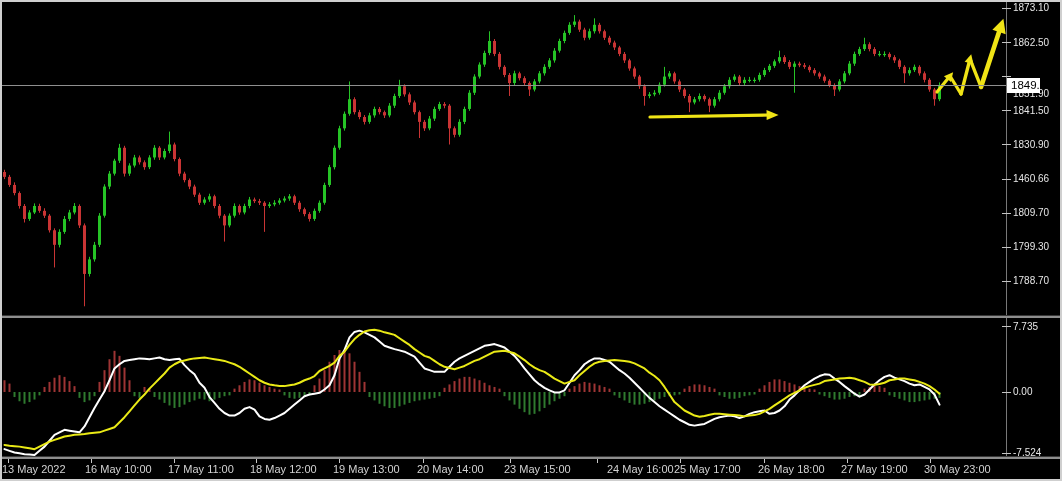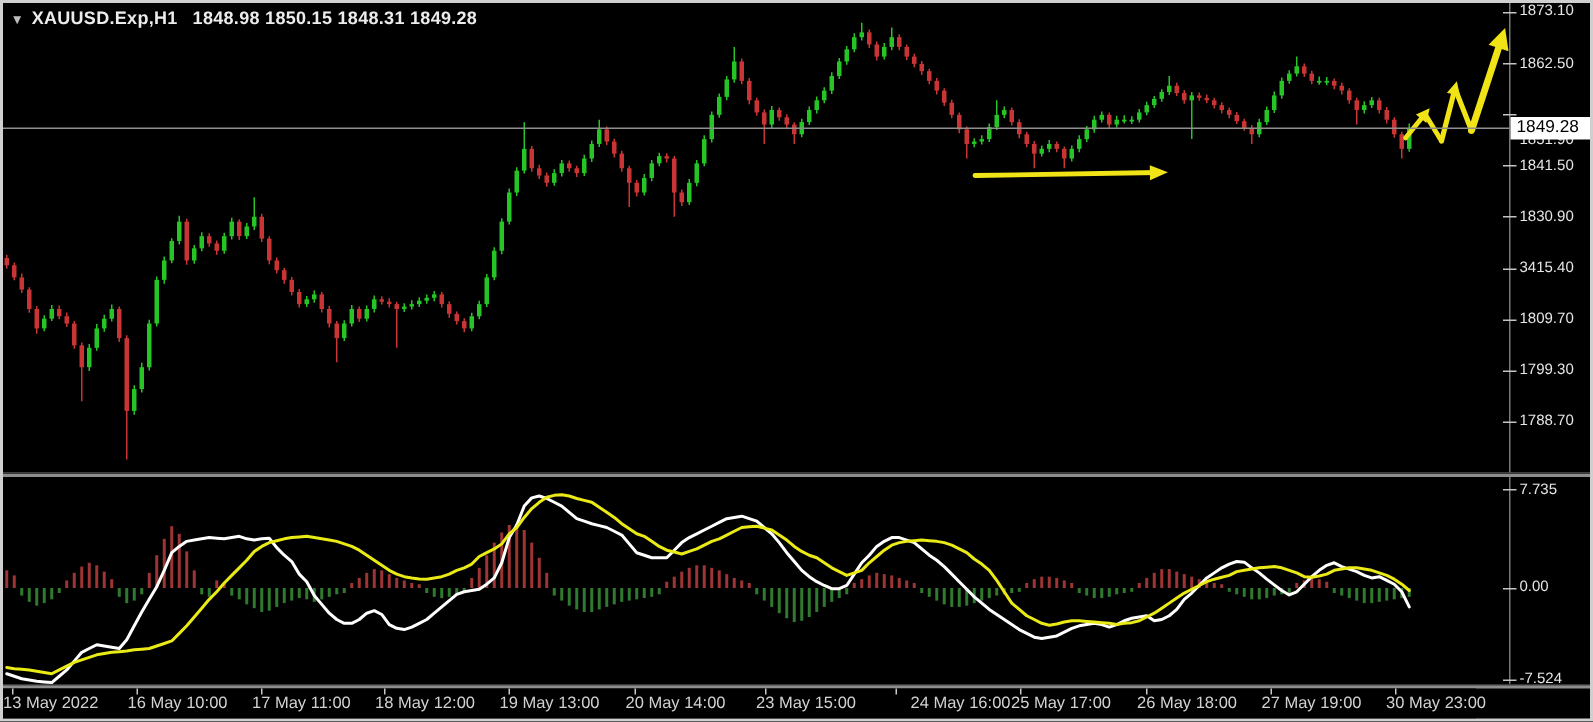--- a/index.html
+++ b/index.html
@@ -19,21 +19,21 @@
   .macd-label{
     position:absolute;left:4px;top:320px;color:#d8d8d8;font-size:11px;z-index:5;white-space:nowrap;
   }
   .sep{position:absolute;left:0;width:100%;height:2px;background:#8e8e8e;border-top:1px solid #383838;box-sizing:content-box;z-index:4;}
   .sep1{top:313px;}
   .sep2{top:454px;}
   .vaxis-line{position:absolute;left:1004px;top:0;width:1px;height:454px;background:#787878;z-index:3;}
   .plabel{position:absolute;left:1011px;color:#e6e6e6;font-size:10px;line-height:14px;z-index:5;white-space:nowrap;}
   .ptick{position:absolute;left:1000px;width:9px;height:1px;background:#c4c4c4;z-index:4;}
   .price-tag{
-    position:absolute;left:1005px;top:76px;width:53px;height:15px;background:#fff;
+    position:absolute;left:1005px;top:76px;width:33px;height:15px;background:#fff;
     color:#000;font-size:11.5px;line-height:15px;padding-left:4px;box-sizing:border-box;z-index:6;
   }
   .time-axis{position:absolute;left:0;top:457px;width:982px;height:20px;background:#000;z-index:5;}
   .tlabel{position:absolute;top:4px;color:#d2d2d2;font-size:11px;white-space:nowrap;}
   .ttick{position:absolute;top:0;width:1px;height:4px;background:#c8c8c8;}
   .price-line{position:absolute;left:0;top:83px;width:1004px;height:1px;background:#8f8f8f;z-index:2;}
 </style>
 </head>
 <body>
 
@@ -799,23 +799,20 @@
       <polyline points="948,74 959,92" fill="none" stroke="#f0e416" stroke-width="3.2" stroke-linecap="round" stroke-linejoin="round"></polyline>
       <polyline points="959,92 968,57" fill="none" stroke="#f0e416" stroke-width="3.4" stroke-linecap="round" stroke-linejoin="round"></polyline>
       <polygon points="969.2327531470626,52.20595998364559 971.3496019854528,62.04308105616503 962.6331655920811,59.80171169786946" fill="#f0e416"></polygon>
       <polyline points="968,57 979,85" fill="none" stroke="#f0e416" stroke-width="3.4" stroke-linecap="round" stroke-linejoin="round"></polyline>
       <polyline points="979,85 999,24" fill="none" stroke="#f0e416" stroke-width="4.6" stroke-linecap="round" stroke-linejoin="round"></polyline>
       <polygon points="1001.3989401526217,16.683232534504068 1003.6888375710331,32.16730079233451 990.3856239974042,27.805591423931567" fill="#f0e416"></polygon>
     </svg>
 
   <div class="price-line"></div>
 
-  <div class="title">
-    <span class="tri">▼</span><span>XAUUSD.Exp,H1</span><span class="ohlc">1848.98 1850.15 1848.31 1849.28</span>
-  </div>
 
   <div class="sep sep1"></div>
 
   <svg id="macd-svg" class="macd-svg" width="1004" height="137">
       <line x1="2.5" y1="73" x2="2.5" y2="61.2344" stroke="#9e3434" stroke-width="2"></line>
       <line x1="7.5" y1="73" x2="7.5" y2="64.596" stroke="#9e3434" stroke-width="2"></line>
       <line x1="12.5" y1="73" x2="12.5" y2="78.0424" stroke="#2f7a2f" stroke-width="2"></line>
       <line x1="17.5" y1="73" x2="17.5" y2="82.2444" stroke="#2f7a2f" stroke-width="2"></line>
       <line x1="22.5" y1="73" x2="22.5" y2="84.7656" stroke="#2f7a2f" stroke-width="2"></line>
       <line x1="27.5" y1="73" x2="27.5" y2="83.0848" stroke="#2f7a2f" stroke-width="2"></line>
@@ -1015,21 +1012,21 @@
       <div class="plabel" style="top: -0.7px;">1873.10</div>
       <div class="ptick" style="top: 40.0963px;"></div>
       <div class="plabel" style="top: 33.5963px;">1862.50</div>
       <div class="ptick" style="top: 74.3926px;"></div>
       <div class="plabel" style="top: 67.8926px; margin-top: 17px;">1851.90</div>
       <div class="ptick" style="top: 108.042px;"></div>
       <div class="plabel" style="top: 101.542px;">1841.50</div>
       <div class="ptick" style="top: 142.338px;"></div>
       <div class="plabel" style="top: 135.838px;">1830.90</div>
       <div class="ptick" style="top: 176.634px;"></div>
-      <div class="plabel" style="top: 170.134px;">3415.40</div>
+      <div class="plabel" style="top: 170.134px;">1460.66</div>
       <div class="ptick" style="top: 210.931px;"></div>
       <div class="plabel" style="top: 204.431px;">1809.70</div>
       <div class="ptick" style="top: 244.58px;"></div>
       <div class="plabel" style="top: 238.08px;">1799.30</div>
       <div class="ptick" style="top: 278.876px;"></div>
       <div class="plabel" style="top: 272.376px;">1788.70</div>
       <div class="ptick" style="top: 324.495px;"></div>
       <div class="plabel" style="top: 317.995px;">7.735</div>
       <div class="ptick" style="top: 389.5px;"></div>
       <div class="plabel" style="top: 383px;">0.00</div>

